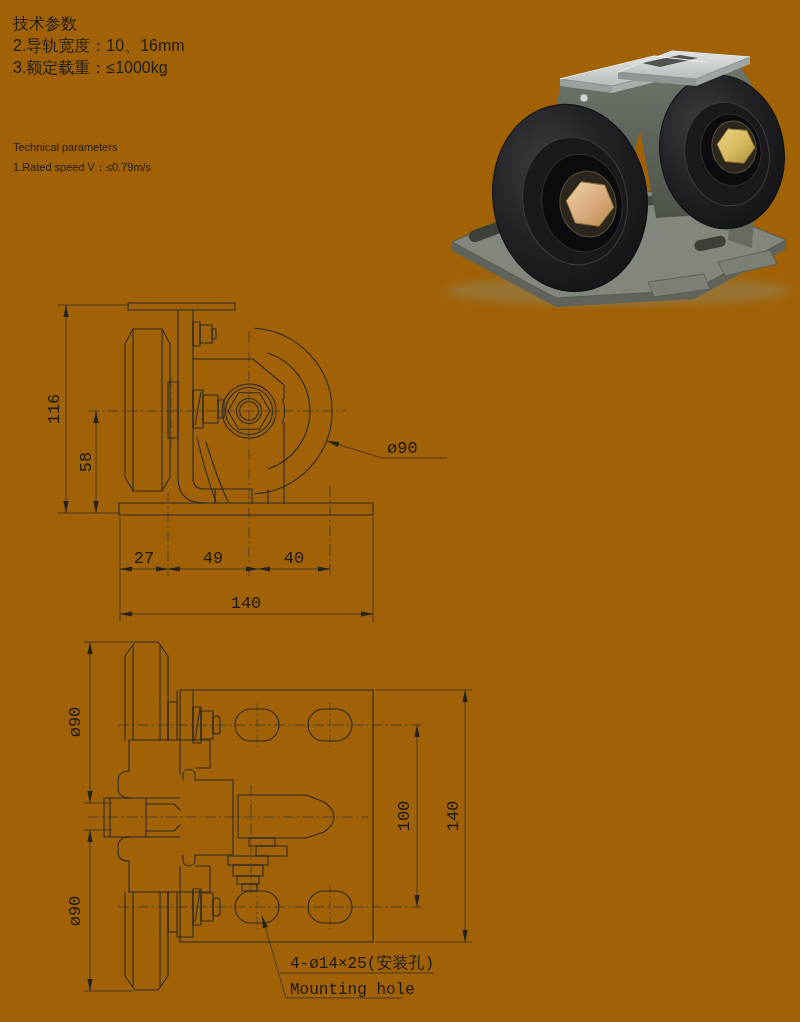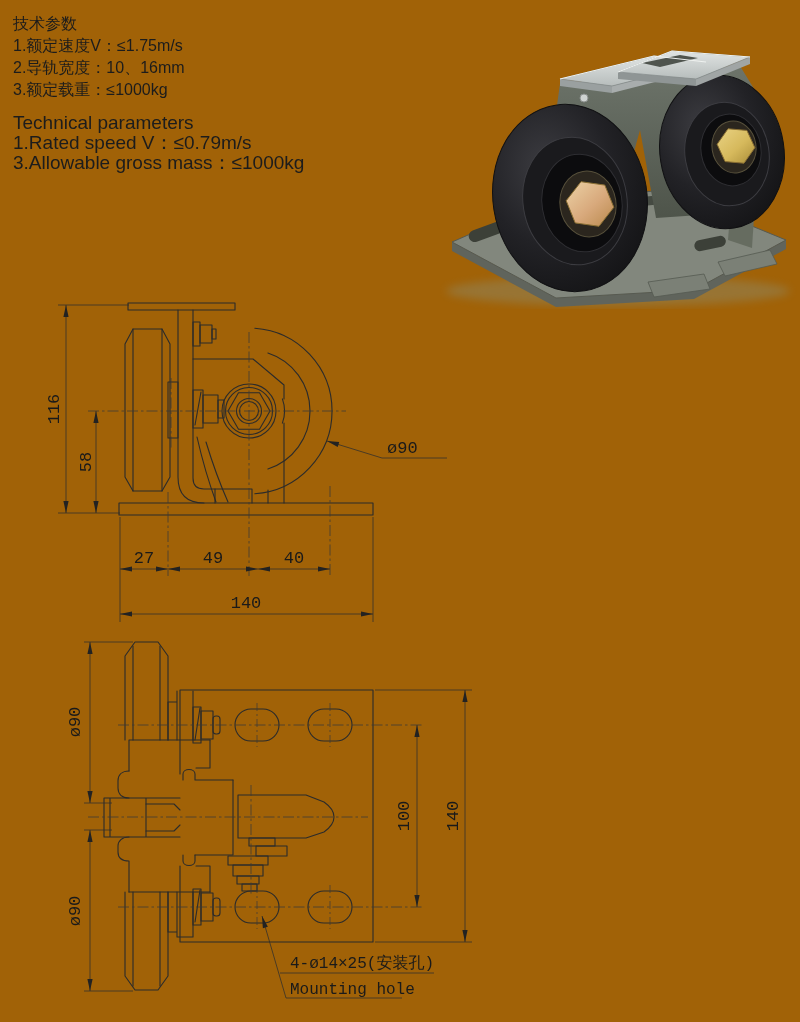--- a/index.html
+++ b/index.html
@@ -1,46 +1,44 @@
 <!DOCTYPE html>
 <html><head>
 <meta charset="utf-8">
 <style>
   html,body{margin:0;padding:0;}
   .page{position:relative;width:800px;height:1022px;background:#a16207;overflow:hidden;
         font-family:"Liberation Sans","DejaVu Sans",sans-serif;color:#1c1c1c;}
   .specs{position:absolute;left:13px;}
   .specs-cn{top:13px;font-size:16px;line-height:22px;}
-  .specs-en{top:113px;font-size:19px;line-height:20px;}
+  .specs-en{top:137px;font-size:11px;line-height:20px;}
   .specs div{white-space:nowrap;}
   svg{position:absolute;display:block;}
   svg text{font-family:"Liberation Mono","DejaVu Sans Mono",monospace;fill:#1a1a1a;}
   .obj{stroke:#2b2b2b;stroke-width:1.1;fill:none;stroke-linecap:round;stroke-linejoin:round;}
   .thin{stroke:#2e2e2e;stroke-width:0.75;fill:none;}
   .cl{stroke:#3a3a3a;stroke-width:0.75;fill:none;stroke-dasharray:11 3 2.5 3;}
   .ch{stroke:#3a3a3a;stroke-width:0.7;fill:none;stroke-dasharray:8 3 2 3;}
   .dtx{font-size:17px;}
   .ltx{font-size:16px;}
 </style>
 </head>
 <body>
 
 <div class="page">
 
   <section class="specs specs-cn">
     <div>技术参数</div>
-    <div>1.额定速度V：≤1.75m/s</div>
     <div>2.导轨宽度：10、16mm</div>
     <div>3.额定载重：≤1000kg</div>
   </section>
 
   <section class="specs specs-en">
     <div>Technical parameters</div>
     <div>1.Rated speed V：≤0.79m/s</div>
-    <div>3.Allowable gross mass：≤1000kg</div>
   </section>
 
   <svg style="left:440px;top:10px" width="360" height="300" viewBox="440 10 360 300">
     <defs>
       <radialGradient id="tireG" cx="38%" cy="32%" r="75%">
         <stop offset="0%" stop-color="#3c3c41"></stop>
           <stop offset="55%" stop-color="#222226"></stop>
           <stop offset="100%" stop-color="#141416"></stop>
       </radialGradient>
       <linearGradient id="brassP" x1="0" y1="0" x2="1" y2="1">

